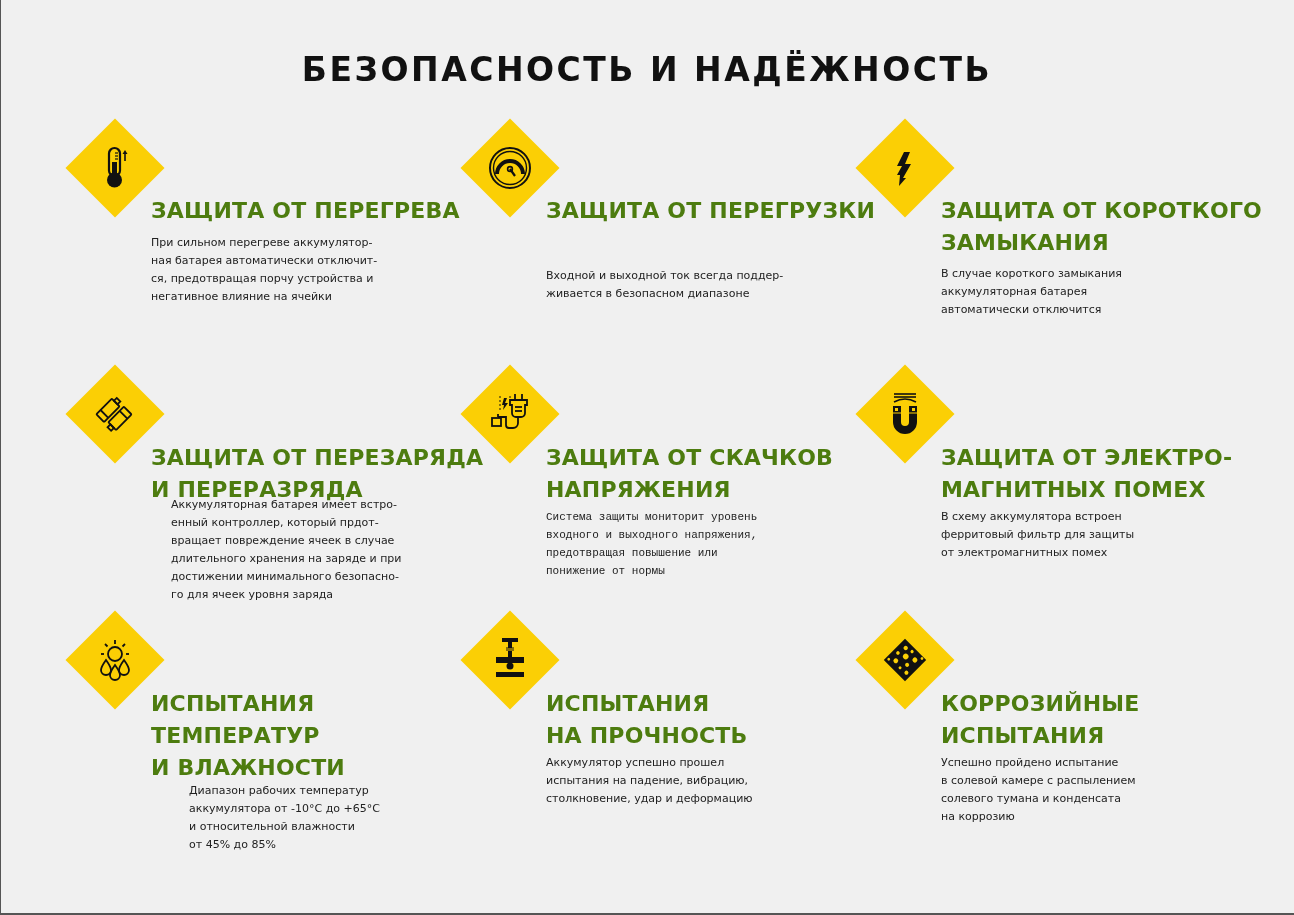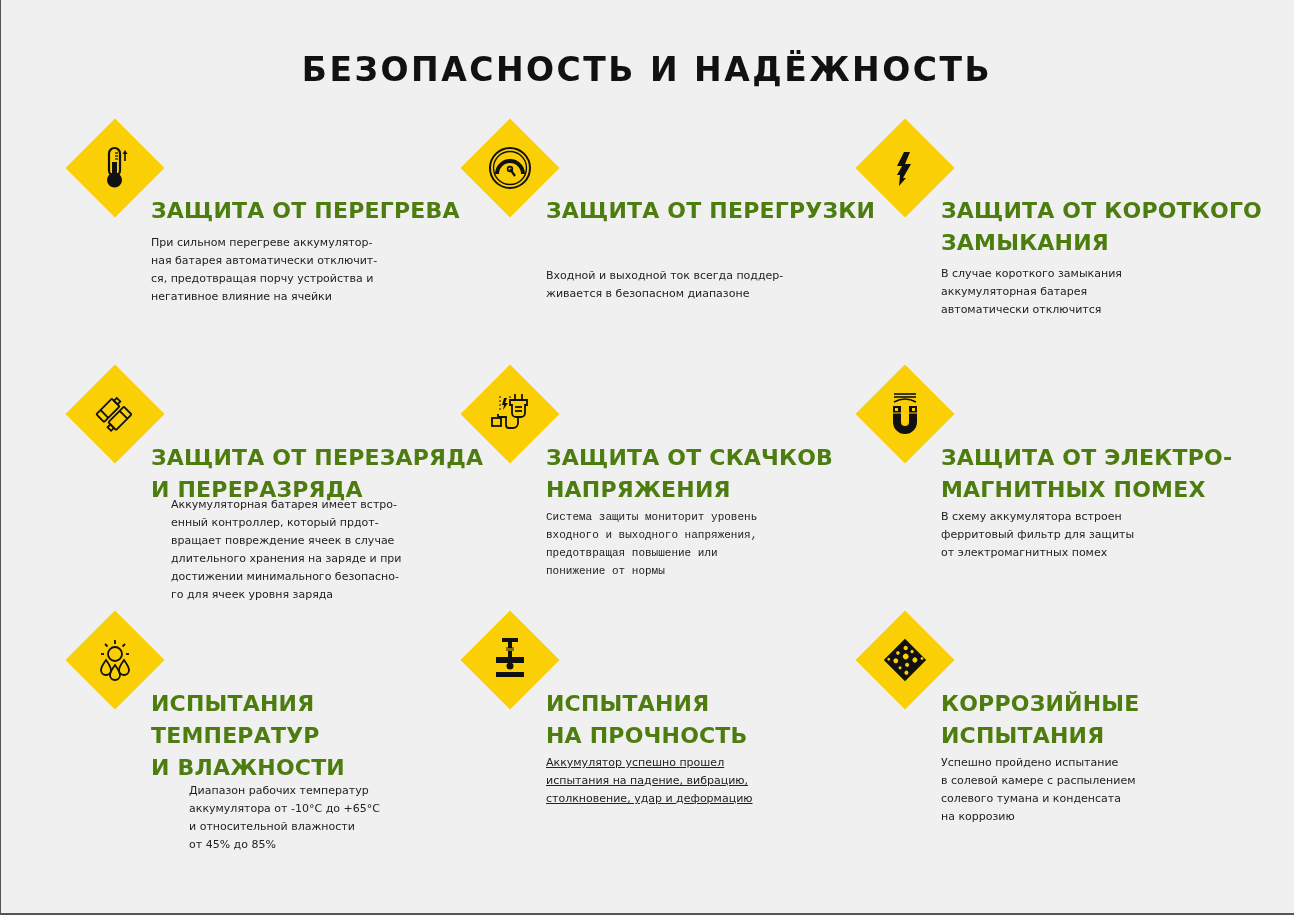--- a/index.html
+++ b/index.html
@@ -221,21 +221,21 @@
       <line x1="24" y1="16" x2="32" y2="16" stroke="#111" stroke-width="1"></line>
       <line x1="24" y1="18" x2="32" y2="18" stroke="#111" stroke-width="1"></line>
       <rect x="26" y="19" width="4" height="6" fill="#111"></rect>
       <rect x="14" y="25" width="28" height="6" fill="#111"></rect>
       <circle cx="28" cy="34" r="3.5" fill="#111"></circle>
       <rect x="14" y="40" width="28" height="5" fill="#111"></rect>
     </svg>
   </div>
   <div class="feature-title" style="left:546px; top:688px;">ИСПЫТАНИЯ
 НА ПРОЧНОСТЬ</div>
-  <div class="feature-text" style="left:546px; top:754px;text-decoration:underline;">Аккумулятор успешно прошел
+  <div class="feature-text" style="left:546px; top:754px;">Аккумулятор успешно прошел
 испытания на падение, вибрацию,
 столкновение, удар и деформацию</div>
 </div>
 
 <div>
   <div class="diamond" style="left:870px; top:625px;"></div>
   <div class="icon" style="left:877px; top:632px;">
     <svg viewBox="0 0 56 56">
       <g transform="rotate(45 28 28)">
         <rect x="13" y="13" width="30" height="30" fill="#111"></rect>

